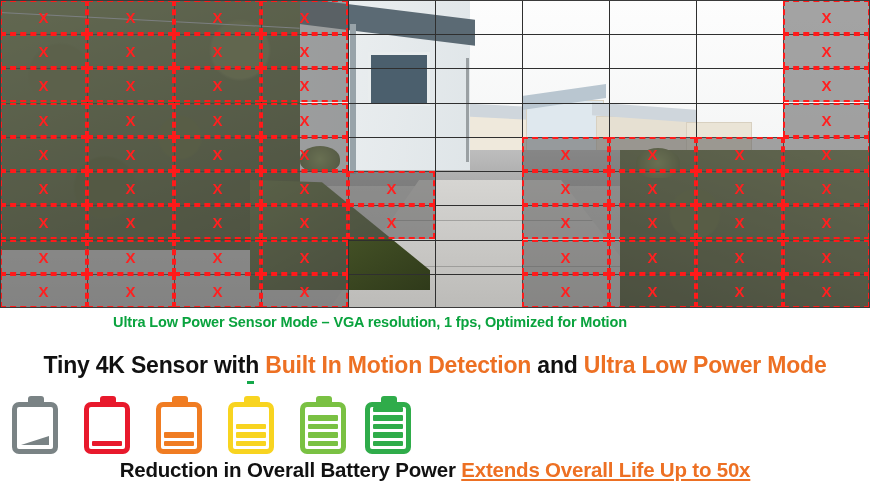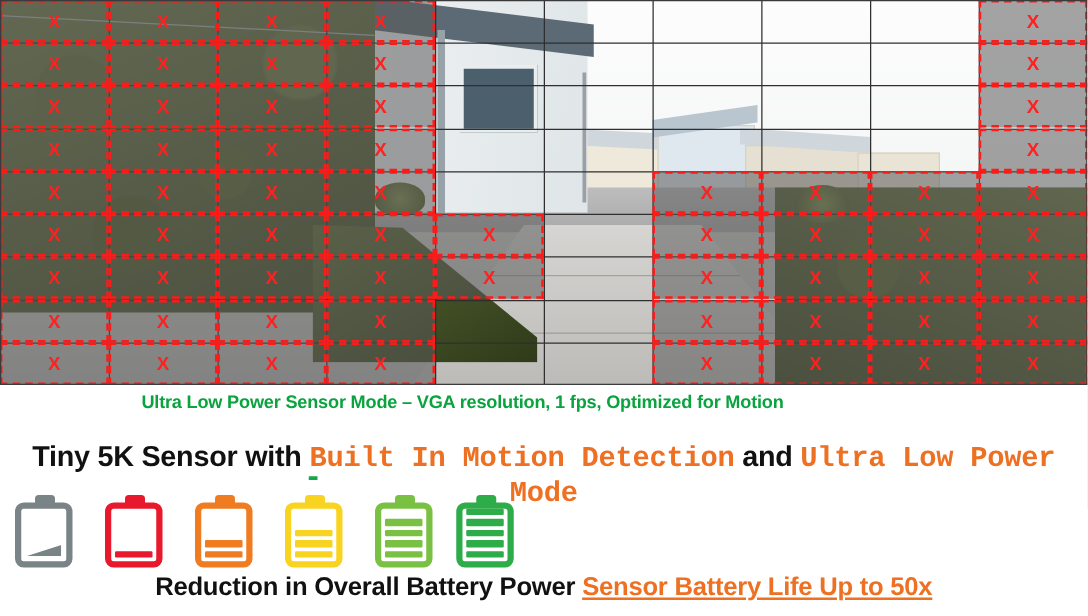--- a/index.html
+++ b/index.html
@@ -76,21 +76,21 @@
 
   
   #caption-green{
     position:absolute;left:0;top:314px;width:740px;text-align:center;
     color:#0aa33e;font-weight:700;font-size:14.5px;letter-spacing:-.15px;
   }
   #headline{
     position:absolute;left:0;top:352px;width:870px;text-align:center;
     font-weight:700;font-size:23px;color:#111111;letter-spacing:-.2px;
   }
-  #headline .hl{color:#ed7023;font-family:Liberation Mono, monospace;}
+  #headline .hl{color:#ed7023;}
   #green-dot{position:absolute;left:247px;top:381px;width:7px;height:3px;background:#14a84a;}
 
   
   #battery-row{position:absolute;left:0;top:392px;width:440px;height:62px;}
   .battery{position:absolute;top:4px;width:52px;height:58px;}
   .bat-nub{position:absolute;left:50%;transform:translateX(-50%);top:0;
            width:16px;height:7px;border-radius:3px 3px 0 0;}
   .bat-body{position:absolute;left:2px;top:6px;width:46px;height:52px;
             box-sizing:border-box;border-width:5px;border-style:solid;border-radius:7px;}
   .bat-inner{position:absolute;left:0;right:0;bottom:3px;
@@ -228,21 +228,21 @@
       <div class="mcell" style="left: 783px; top: 205px; width: 87px; height: 34px;">X</div>
       <div class="mcell" style="left: 783px; top: 240px; width: 87px; height: 34px;">X</div>
       <div class="mcell" style="left: 783px; top: 274px; width: 87px; height: 34px;">X</div>
     </div>
   <div id="frame-border"></div>
 </div>
 
 <div id="caption-green">Ultra Low Power Sensor Mode – VGA resolution, 1 fps, Optimized for Motion</div>
 
 <div id="headline">
-  <span>Tiny 5K Sensor with </span><span class="hl">Built In Motion Detection</span><span> and </span><span class="hl">Ultra Low Power Mode</span>
+  <span>Tiny 4K Sensor with </span><span class="hl">Built In Motion Detection</span><span> and </span><span class="hl">Ultra Low Power Mode</span>
 </div>
 <div id="green-dot"></div>
 
 <div id="battery-row">
     <div class="battery" style="left: 10px;">
       <div class="bat-nub" style="background: rgb(122, 131, 133);"></div>
       <div class="bat-body" style="border-color: rgb(122, 131, 133);">
         <div class="wedge" style="background: rgb(122, 131, 133);"></div>
       </div>
     </div>
@@ -292,14 +292,14 @@
           <div class="bar" style="background: rgb(47, 172, 74);"></div>
           <div class="bar" style="background: rgb(47, 172, 74);"></div>
           <div class="bar" style="background: rgb(47, 172, 74);"></div>
           <div class="bar" style="background: rgb(47, 172, 74);"></div>
         </div>
       </div>
     </div>
   </div>
 
 <div id="footer">
-  <span>Reduction in Overall Battery Power </span><span class="fl">Sensor Battery Life Up to 50x</span>
+  <span>Reduction in Overall Battery Power </span><span class="fl">Extends Overall Life Up to 50x</span>
 </div>
 
 </body></html>

